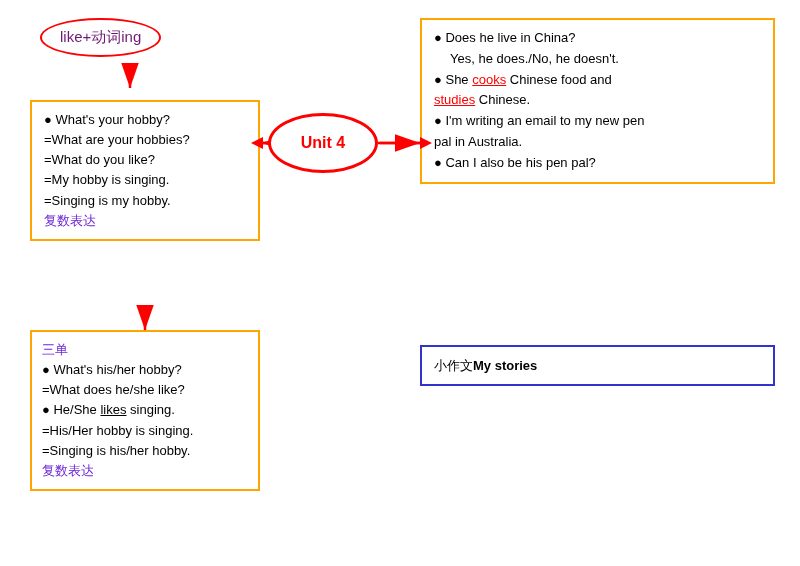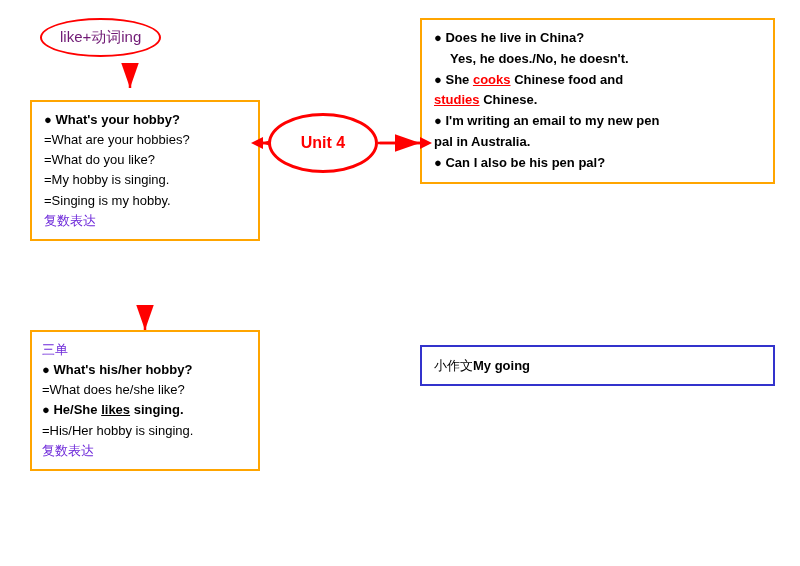--- a/index.html
+++ b/index.html
@@ -123,21 +123,20 @@
     .underline { text-decoration: underline; }
 
     .chinese-text {
       color: #6d28d9;
       font-size: 13px;
     }
 
     ul.styled {
       list-style: none;
       padding: 0;
-      font-weight: bold;
     }
     ul.styled li::before {
       content: '● ';
       color: #000;
     }
 
     .essay-title {
       font-size: 13px;
     }
   </style>
@@ -199,34 +198,35 @@
   <div class="box-left-bottom">
     <div class="chinese-text">三单</div>
     <ul class="styled">
       <li>What's his/her hobby?</li>
     </ul>
     <div>=What does he/she like?</div>
     <ul class="styled">
       <li>He/She <span class="underline">likes</span> singing.</li>
     </ul>
     <div>=His/Her hobby is singing.</div>
+    <div>=Singing is his/her hobby.</div>
     <div class="chinese-text">复数表达</div>
   </div>
 
   <div class="box-right-top">
     <ul class="styled">
       <li>Does he live in China?<br>
         <span style="padding-left:16px">Yes, he does./No, he doesn't.</span></li>
       <li>She <span class="red-text underline">cooks</span> Chinese food and<br>
         <span style="padding-left:0"><span class="red-text underline">studies</span> Chinese.</span></li>
       <li>I'm writing an email to my new pen<br>
         <span style="padding-left:0">pal in Australia.</span></li>
       <li>Can I also be his pen pal?</li>
     </ul>
   </div>
 
   <div class="box-right-bottom">
     <div class="essay-title">
-      <span>小作文</span><strong>My going</strong>
+      <span>小作文</span><strong>My stories</strong>
     </div>
   </div>
 
 </div>
 
 </body></html>

